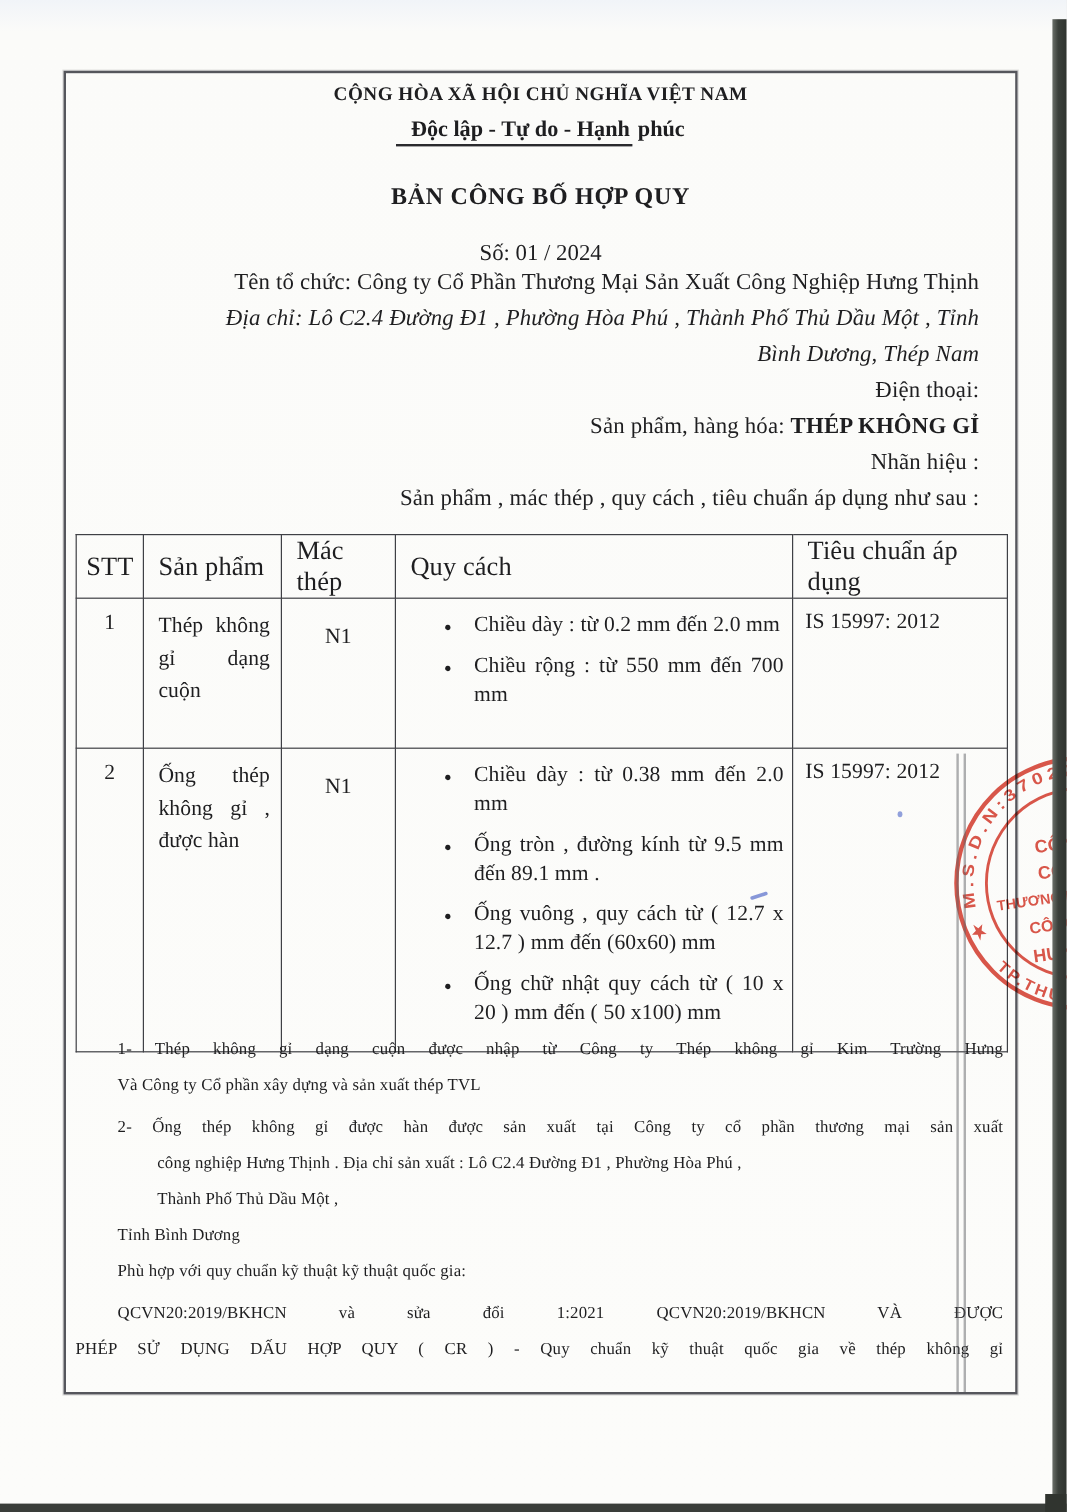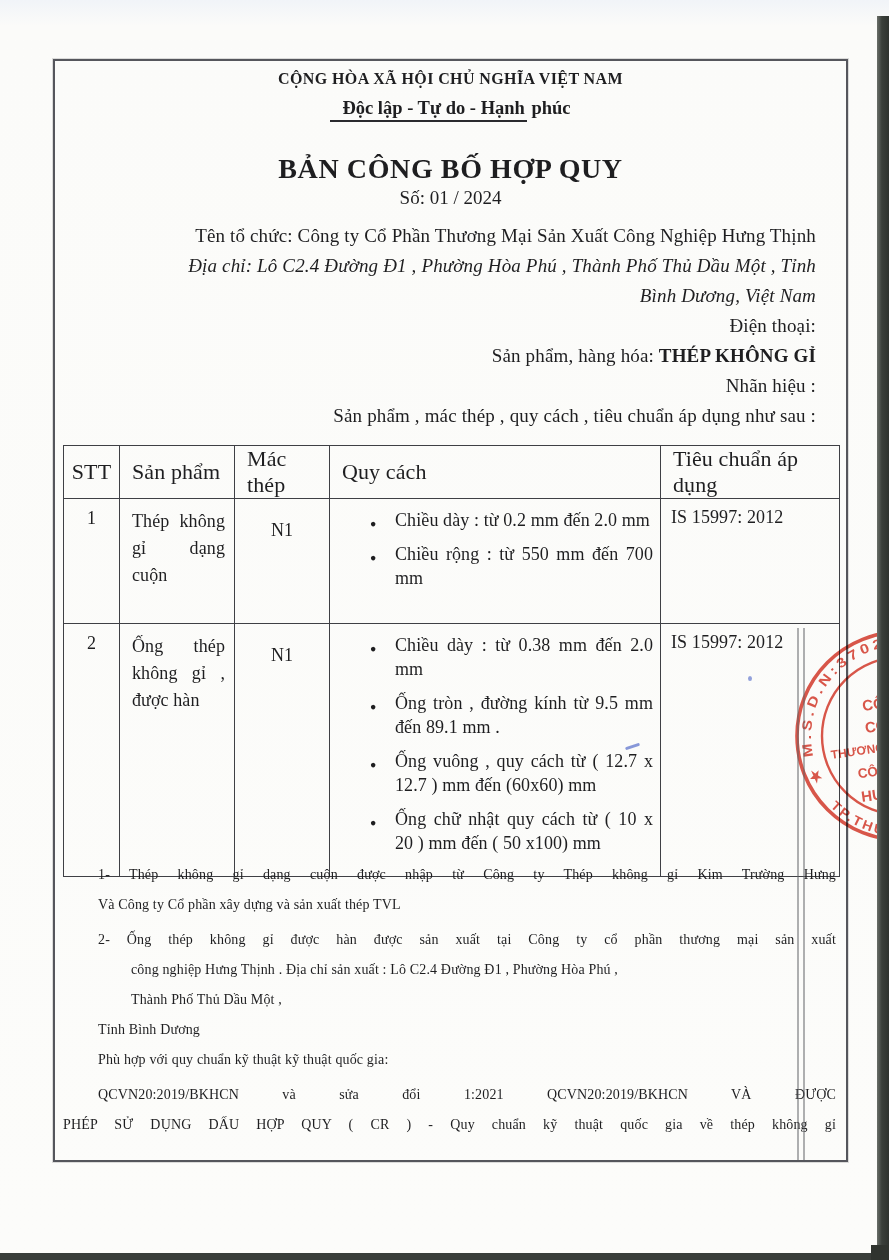--- a/index.html
+++ b/index.html
@@ -18,22 +18,22 @@
     border:2px solid #55565c;
     box-shadow:0 0 0 1px rgba(120,120,125,.25);
   }
   
   .republic{position:absolute;top:9px;left:0;right:0;text-align:center;
     font-size:16px;font-weight:bold;letter-spacing:.4px;}
   .motto{position:absolute;top:37px;left:0;right:0;text-align:center;
     font-size:18.5px;font-weight:bold;}
   .motto .ul{border-bottom:2.2px solid #2a2a2e;padding:0 2px 2px 12px;}
   .doc-title{position:absolute;top:92px;left:0;right:0;text-align:center;
-    font-size:28px;font-weight:bold;letter-spacing:.6px;}
-  .doc-number{position:absolute;top:126px;left:0;right:0;text-align:center;
+    font-size:20px;font-weight:bold;letter-spacing:.6px;}
+  .doc-number{position:absolute;top:140px;left:0;right:0;text-align:center;
     font-size:19px;font-family:Liberation Serif, serif;}
   
   .info{position:absolute;top:160px;left:0;right:30px;font-size:19px;line-height:30px;letter-spacing:.15px;text-align:right;}
   .info p{margin:0;padding-left:36px;}
   .info p.ind{padding-left:44px;}
   .block{display:block;font-style:italic;}
   
   table.spec{
     position:absolute;top:384px;left:8px;width:776px;
     border-collapse:collapse;table-layout:fixed;
@@ -86,21 +86,21 @@
 
     <div class="republic">CỘNG HÒA XÃ HỘI CHỦ NGHĨA VIỆT NAM</div>
     <div class="motto"><span class="ul">Độc lập - Tự do - Hạnh</span><span> phúc</span></div>
     <div class="doc-title">BẢN CÔNG BỐ HỢP QUY</div>
     <div class="doc-number">Số: 01 / 2024</div>
 
     <div class="info">
       <p>Tên tổ chức: Công ty Cổ Phần Thương Mại Sản Xuất Công Nghiệp Hưng Thịnh</p>
       <p>
           <span class="block">Địa chỉ: Lô C2.4 Đường Đ1 , Phường Hòa Phú , Thành Phố Thủ Dầu Một , Tỉnh</span>
-          <span class="block">Bình Dương, Việt Nam</span>
+          <span class="block">Bình Dương, Thép Nam</span>
         </p>
       <p>Điện thoại:</p>
       <p class="ind"><span>Sản phẩm, hàng hóa: </span><b>THÉP KHÔNG GỈ</b></p>
       <p class="ind">Nhãn hiệu :</p>
       <p class="ind">Sản phẩm , mác thép , quy cách , tiêu chuẩn áp dụng như sau :</p>
     </div>
 
     <table class="spec">
       <colgroup>
         <col style="width:56px">

